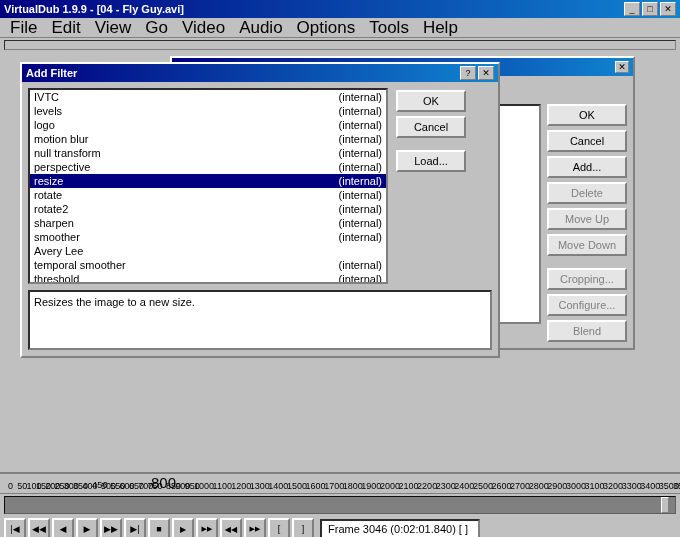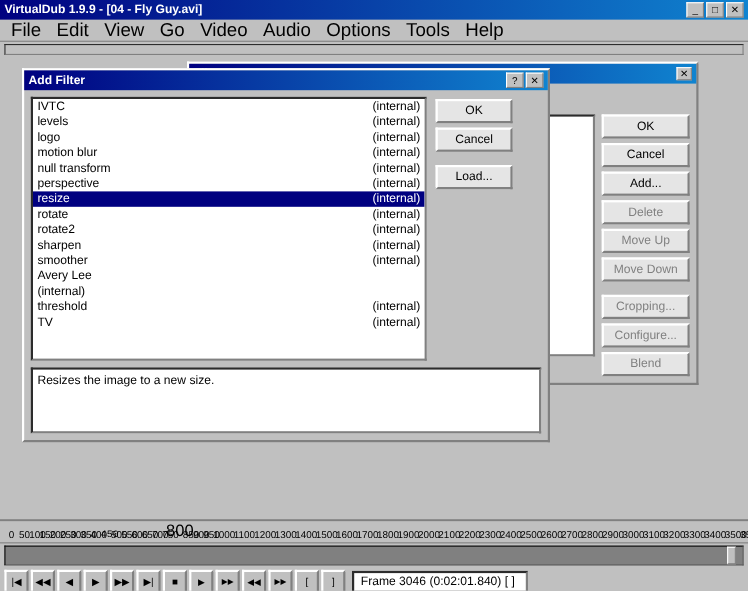--- a/index.html
+++ b/index.html
@@ -162,21 +162,21 @@
     }
     .dialog-title-text { font-size: 11px; font-weight: bold; }
     .dialog-title-btns { display: flex; gap: 2px; }
     .dialog-body {
       display: flex;
       padding: 6px;
       gap: 8px;
     }
     .filter-listbox {
       width: 360px;
-      height: 240px;
+      height: 196px;
       background: white;
       border: 2px inset #808080;
       overflow-y: scroll;
       font-size: 11px;
     }
     .listbox-item {
       display: flex;
       justify-content: space-between;
       padding: 1px 4px;
       cursor: default;
@@ -390,20 +390,21 @@
             <span class="listbox-item-type">(internal)</span>
           </div>
           <div class="listbox-item">
             <span class="listbox-item-name">smoother</span>
             <span class="listbox-item-type">(internal)</span>
           </div>
           <div class="listbox-item">
             <span class="listbox-item-type">Avery Lee</span>
           </div>
           <div class="listbox-item">
+            <span class="listbox-item-name">temporal smoother</span>
             <span class="listbox-item-type">(internal)</span>
           </div>
           <div class="listbox-item">
             <span class="listbox-item-name">threshold</span>
             <span class="listbox-item-type">(internal)</span>
           </div>
           <div class="listbox-item">
             <span class="listbox-item-name">TV</span>
             <span class="listbox-item-type">(internal)</span>
           </div>

